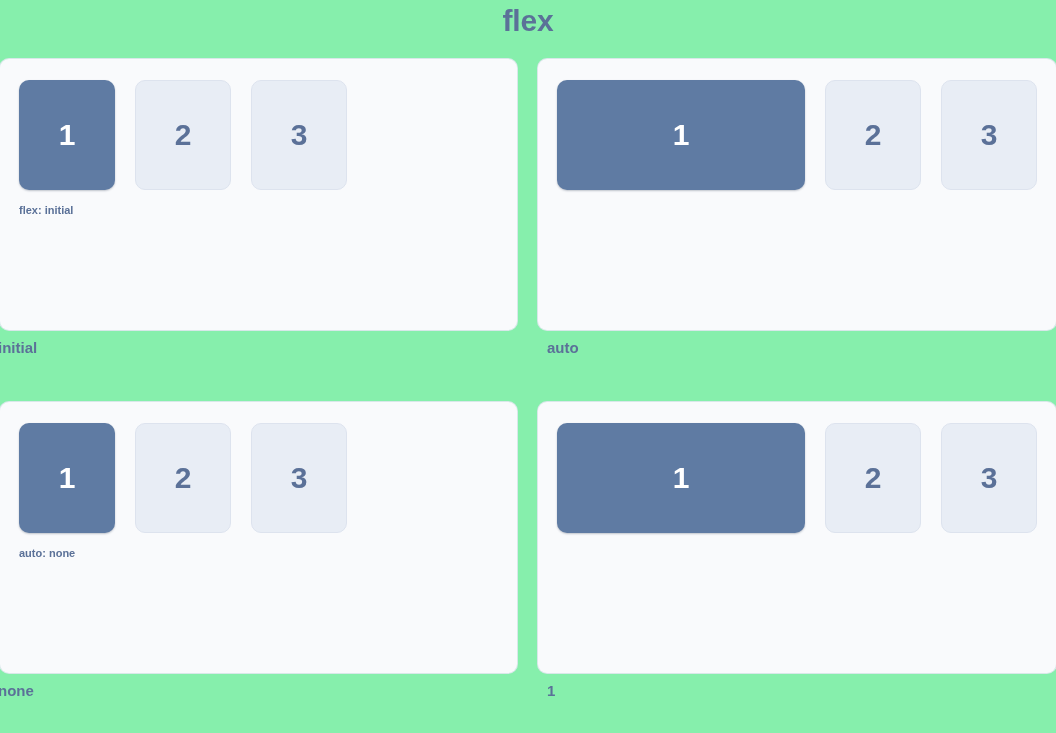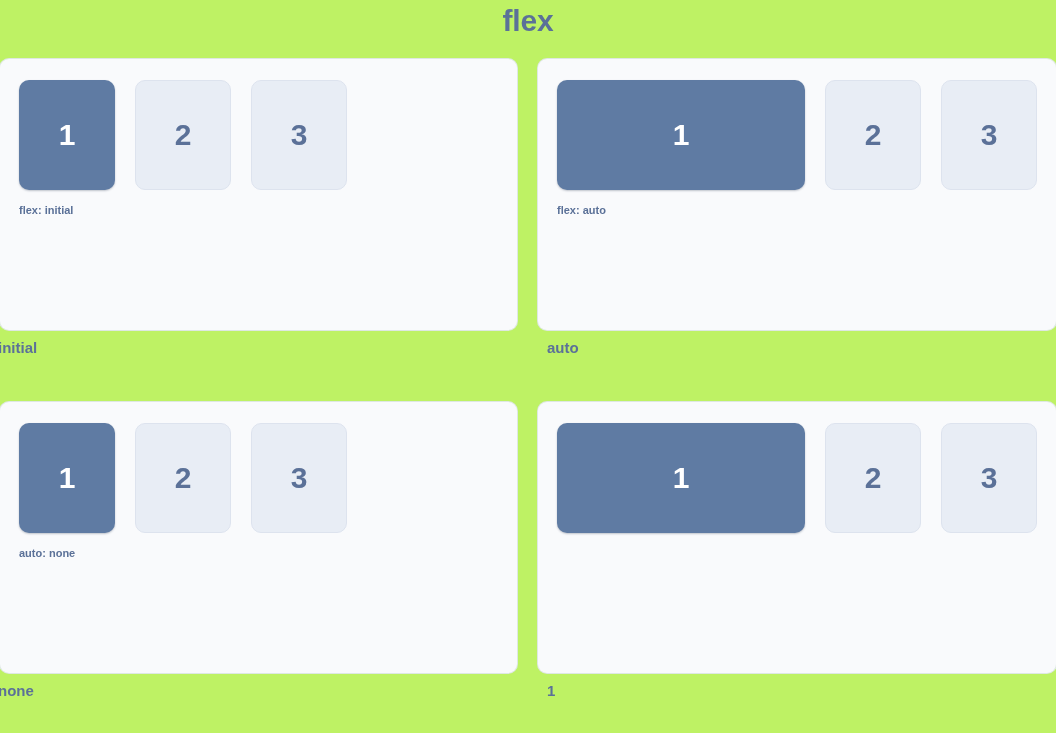--- a/index.html
+++ b/index.html
@@ -9,21 +9,21 @@
     height: 733px;
     background: #000000;
     font-family: "Liberation Sans", sans-serif;
     overflow: hidden;
   }
 
   #page {
     position: relative;
     width: 1056px;
     height: 733px;
-    background: #bef264;
+    background: #86efac;
   }
 
   
   .page-title {
     position: absolute;
     top: 3px;
     left: 0;
     width: 1056px;
     text-align: center;
     font-size: 30px;
@@ -162,21 +162,20 @@
             <div class="box primary">
               <span>1</span>
             </div>
             <div class="box muted">
               <span>2</span>
             </div>
             <div class="box muted">
               <span>3</span>
             </div>
           </div>
-          <div class="panel-label">flex: auto</div>
         </div>
       </div>
       <div class="panel-caption">auto</div>
     </div>
 
     <div class="demo-cell left">
       <div class="panel">
         <div class="panel-inner">
           <div class="flex-row flex-none">
             <div class="box primary">

